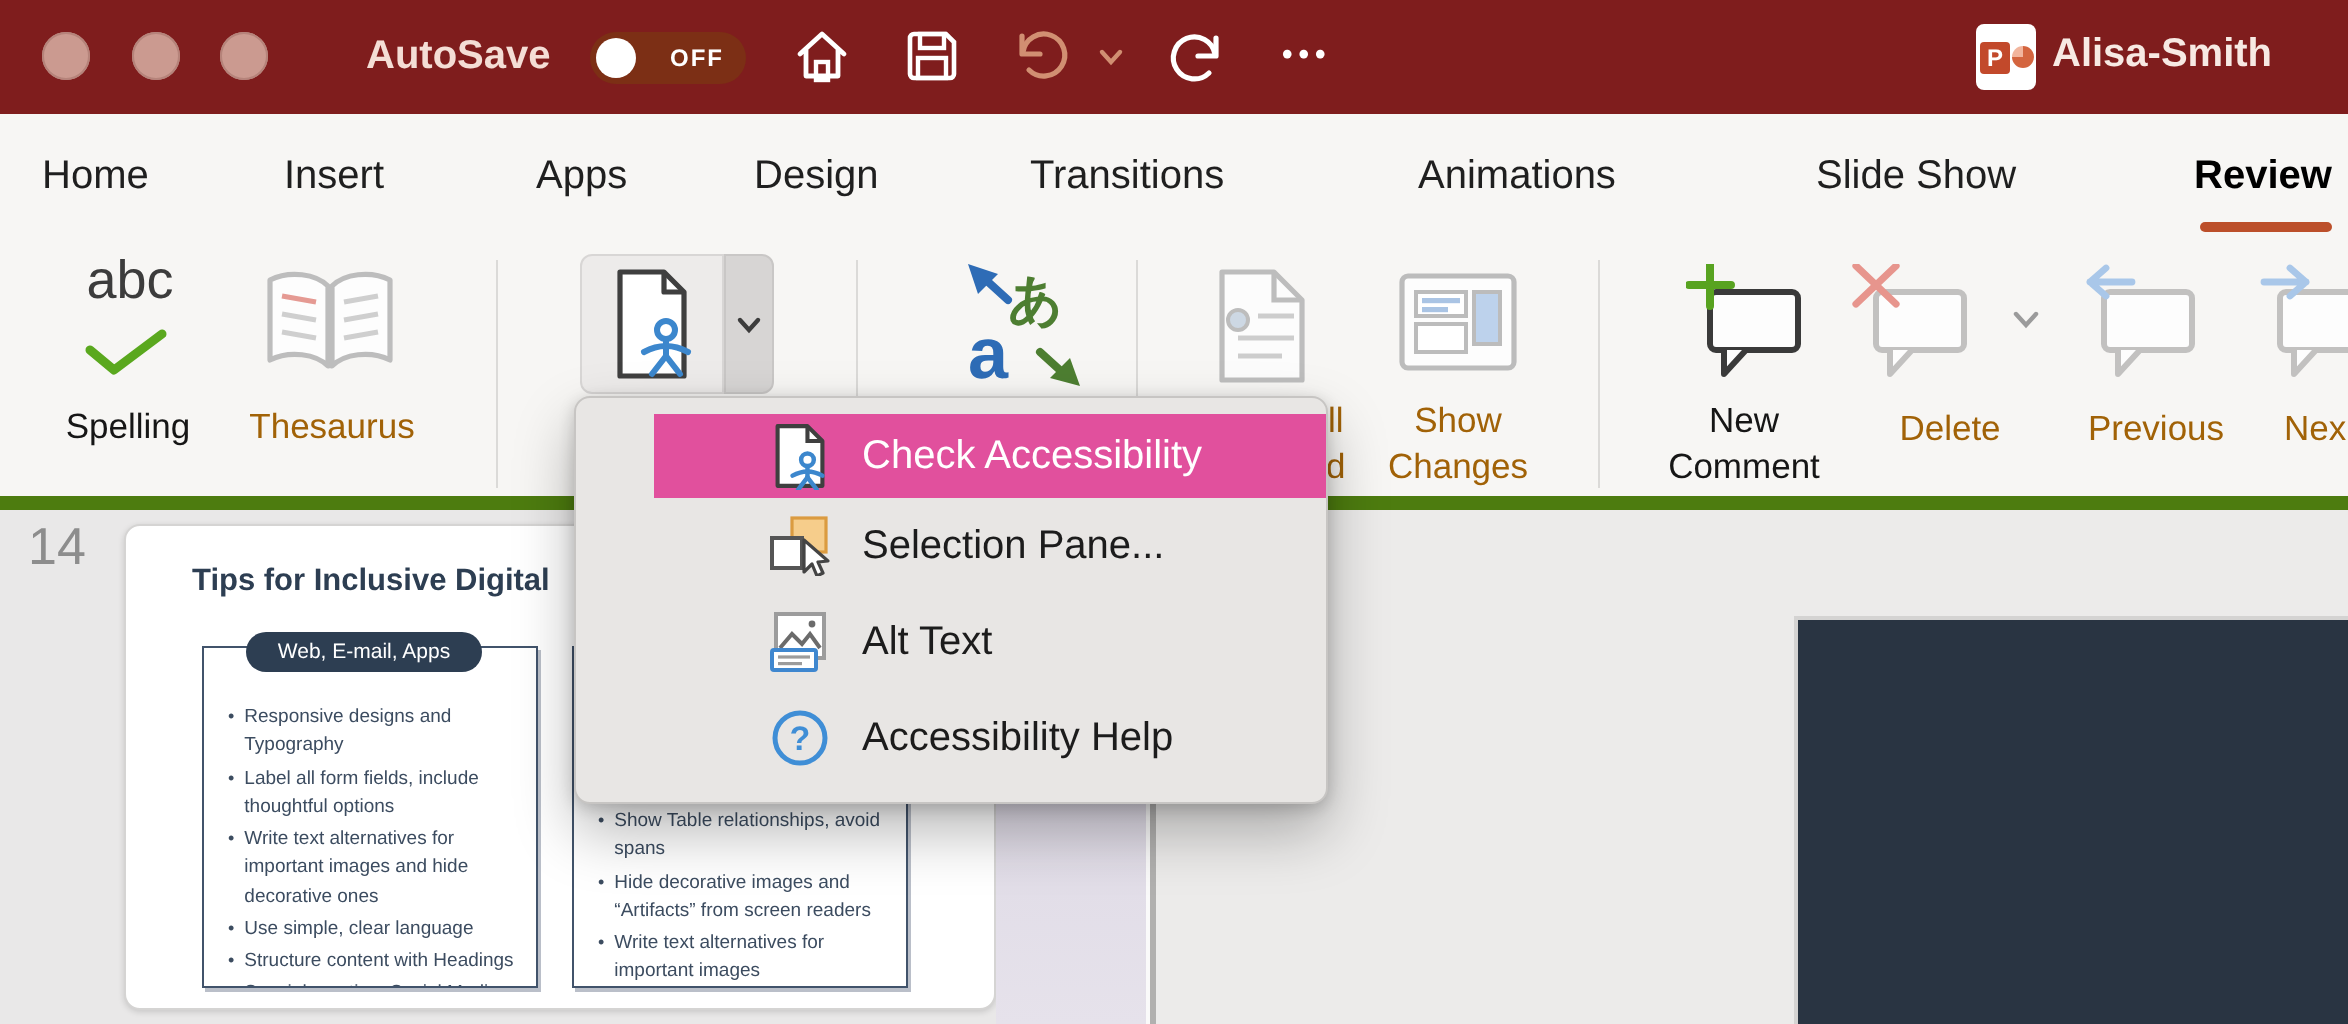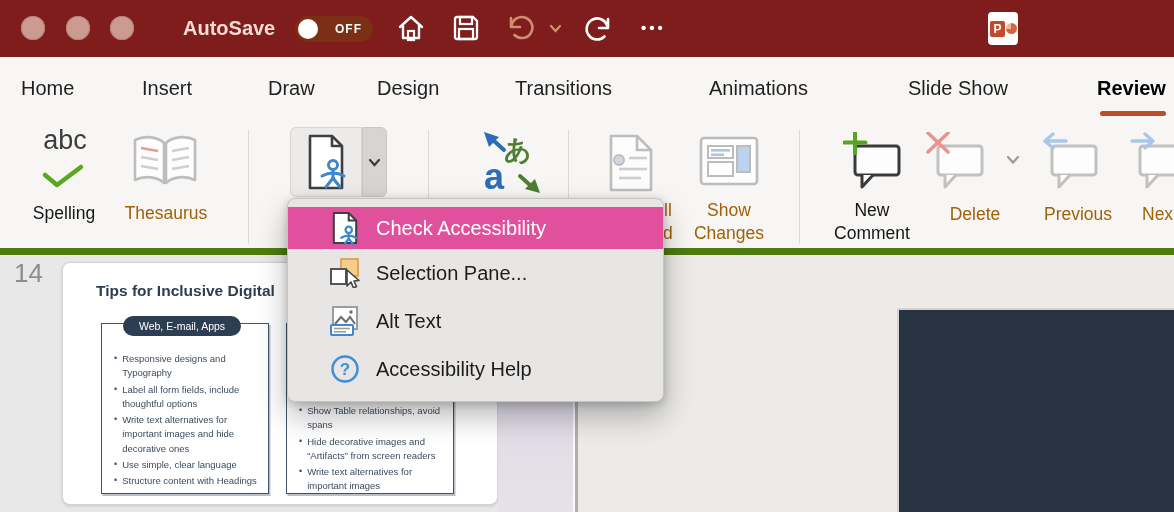--- a/index.html
+++ b/index.html
@@ -43,22 +43,22 @@
   .acc-btn { position:absolute; left:290px; top:8px; width:97px; height:70px; }
   .acc-main { position:absolute; left:0; top:0; width:72px; height:70px; background:#edebea;
               border:1px solid #d8d6d5; border-radius:6px 0 0 6px; display:flex; align-items:center; justify-content:center; }
   .acc-arrow { position:absolute; left:72px; top:0; width:25px; height:70px; background:#d7d5d4;
                border:1px solid #c9c7c6; border-radius:0 6px 6px 0; display:flex; align-items:center; justify-content:center; }
 
   
   .menu { position:absolute; left:287px; top:198px; width:377px; height:204px; background:#e8e6e4;
           border:1px solid #c7c5c3; border-radius:8px; padding-top:8px; z-index:30;
           box-shadow:0 14px 30px rgba(0,0,0,.28), 0 2px 8px rgba(0,0,0,.18); }
-  .menu-item { height:48px; display:flex; align-items:center; padding-left:40px; gap:14px;
-               font-size:20px; color:#1c1c1c; }
+  .menu-item { height:48px; display:flex; align-items:center; padding-left:56px; gap:14px;
+               font-size:20px; color:#1c1c1c;margin-left:39px; }
   .menu-item.hl { height:42px; background:#e1509d; color:#fff; }
   .mi-icon { flex:none; display:flex; align-items:center; justify-content:center; width:34px; }
 
   
   .content { position:absolute; left:0; top:255px; width:100%; height:257px; }
   .panel { position:absolute; left:0; top:0; width:573px; height:100%; background:#e9e8e8; }
   .lavender { position:absolute; left:498px; top:0; width:75px; height:100%;
               background:linear-gradient(#d7d2e0,#e6e2eb); }
   .sep-light { position:absolute; left:573px; top:0; width:2px; height:100%; background:#fafafa; }
   .sep { position:absolute; left:575px; top:0; width:3px; height:100%; background:#b1b0af; }
@@ -119,26 +119,27 @@
       <path d="M24 5 v9 h-9" fill="none" stroke="#fff" stroke-width="2.6" stroke-linecap="round" stroke-linejoin="round"></path>
       <path d="M23.5 13 a10.5 10.5 0 1 0-3 9.5" fill="none" stroke="#fff" stroke-width="2.6" stroke-linecap="round"></path>
     </svg>
 
     <span class="ellipsis">•••</span>
 
     <div class="ppt-icon">
       <div class="ppt-p">P</div>
       <div class="ppt-pie"></div>
     </div>
+    <span class="filename">Alisa-Smith</span>
   </div>
 
   <div class="tabbar">
     <span class="tab" style="left:21px">Home</span>
     <span class="tab" style="left:142px">Insert</span>
-    <span class="tab" style="left:268px">Draw</span>
+    <span class="tab" style="left:268px">Apps</span>
     <span class="tab" style="left:377px">Design</span>
     <span class="tab" style="left:515px">Transitions</span>
     <span class="tab" style="left:709px">Animations</span>
     <span class="tab" style="left:908px">Slide Show</span>
     <span class="tab active" style="left:1097px">Review</span>
     <div class="tab-underline"></div>
   </div>
 
   <div class="ribbon">
     <div class="rdiv" style="left:248px"></div>

